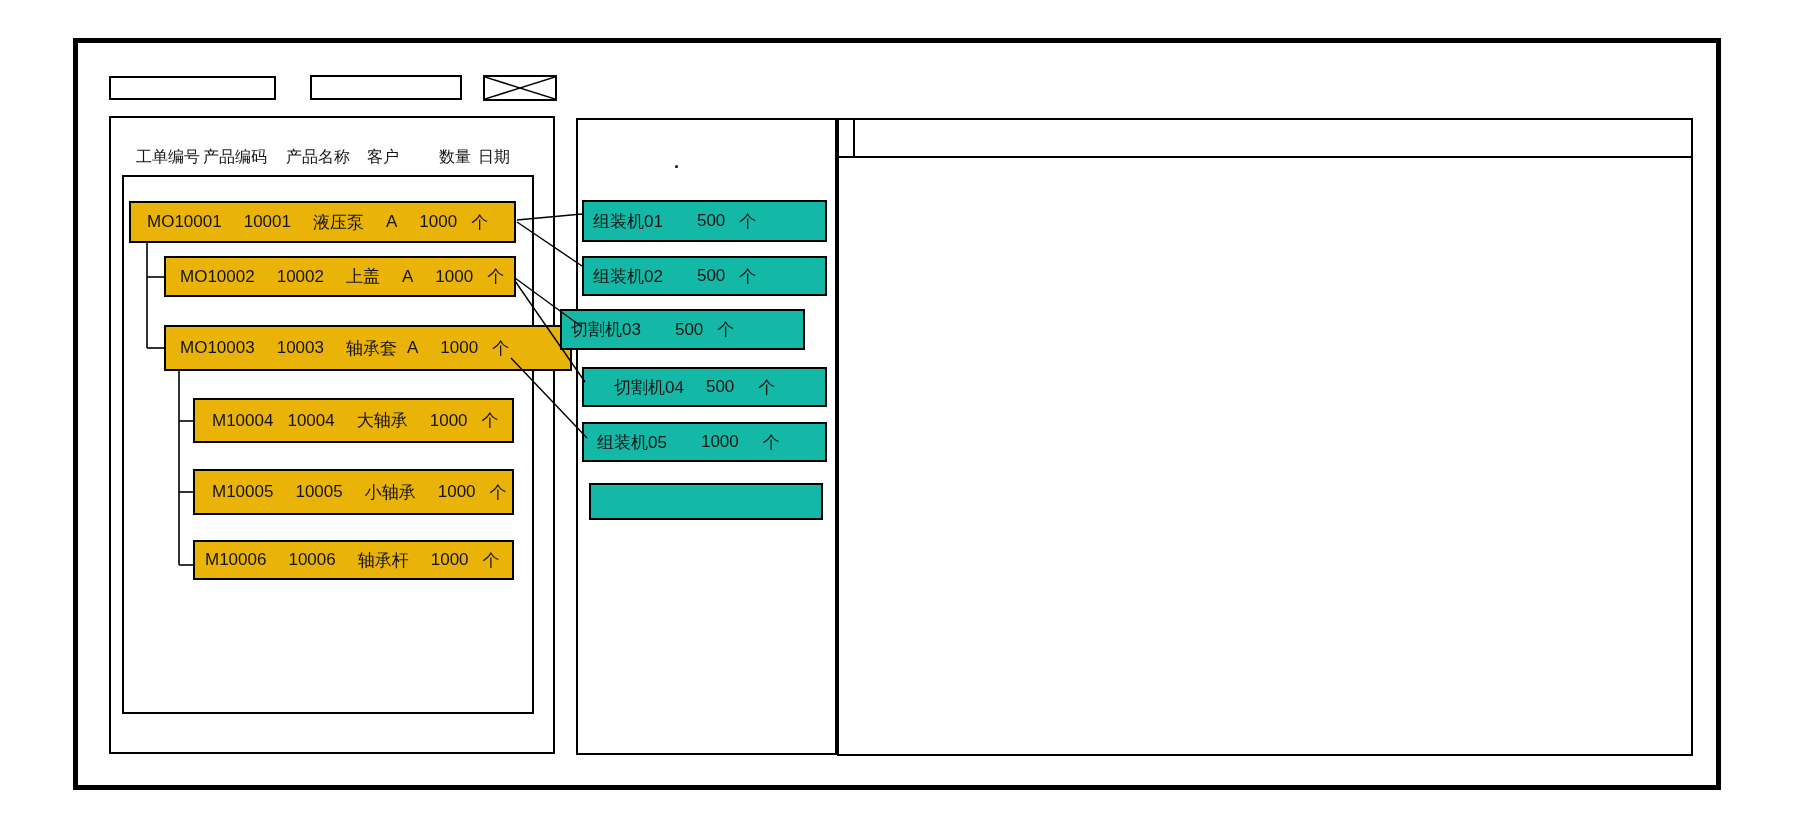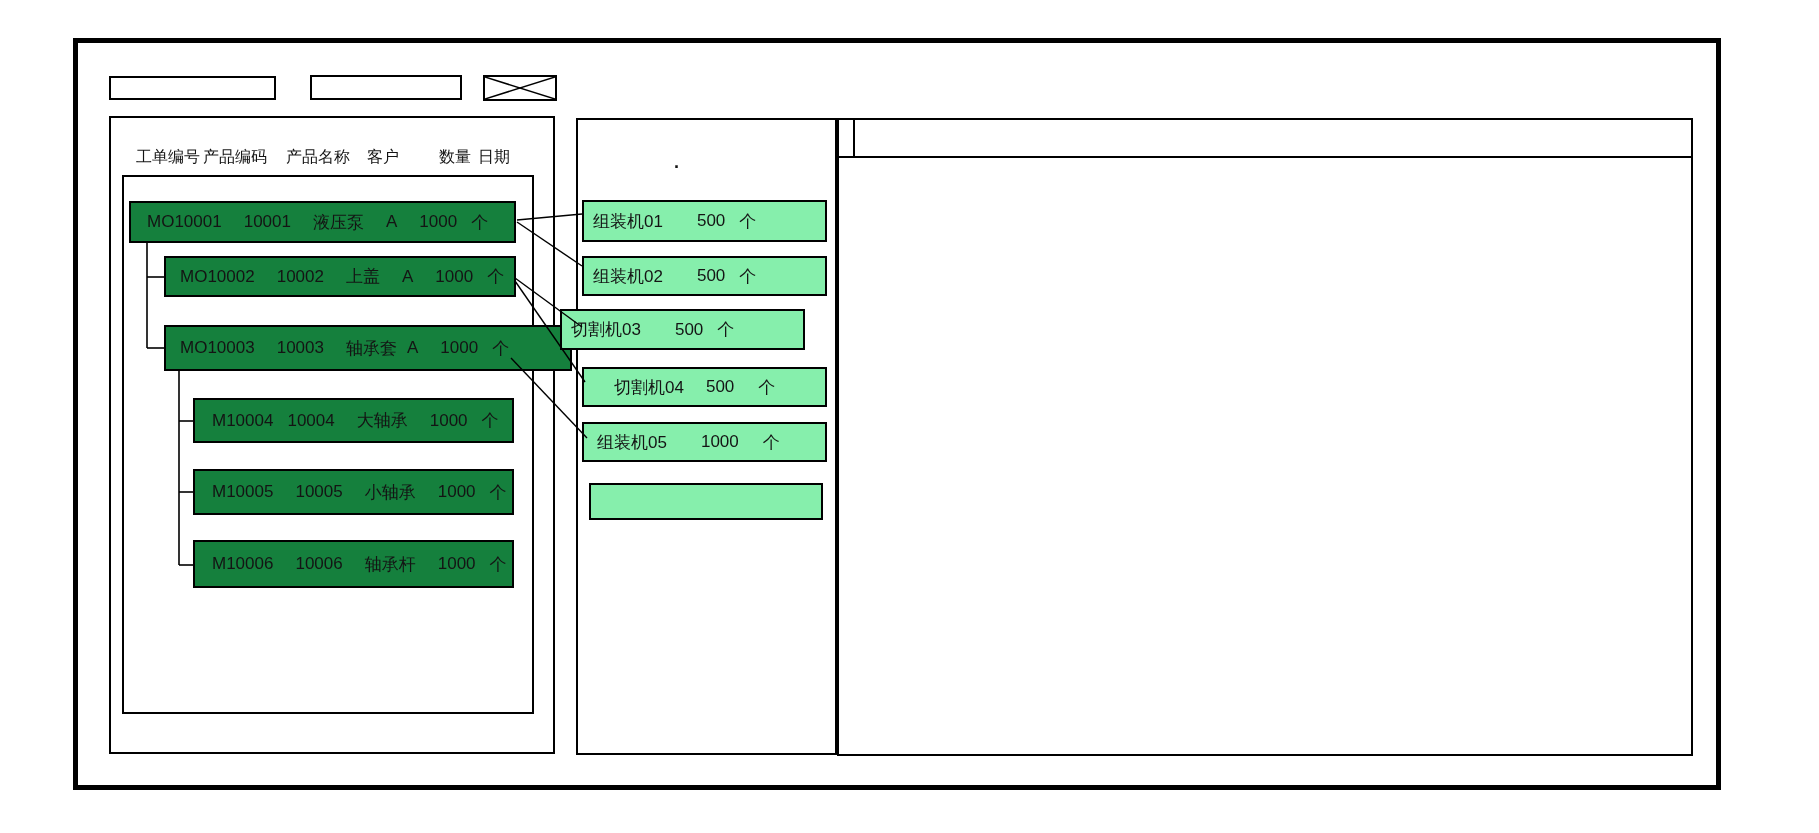--- a/index.html
+++ b/index.html
@@ -6,29 +6,29 @@
   body{
     width:1819px;height:833px;position:relative;overflow:hidden;
     font-family:"Liberation Sans","DejaVu Sans",sans-serif;
     color:#141414;
   }
   .abs{position:absolute;box-sizing:border-box;}
   .frame{border:5px solid #000;background:#fff;}
   .panel{border:2px solid #000;background:#fff;}
   .field{border:2px solid #000;background:#fff;}
   .wo-box{
-    border:2px solid #000;background:#15803d;
+    border:2px solid #000;background:#eab308;
     display:flex;align-items:center;
     font-size:17px;white-space:nowrap;overflow:hidden;
     padding-left:14px;
   }
   .wo-box span{margin-right:22px;}
   .wo-box span.unit{margin-left:-8px;margin-right:0;}
   .machine-box{
-    border:2px solid #000;background:#86efac;
+    border:2px solid #000;background:#14b8a6;
     display:flex;align-items:center;
     font-size:17px;white-space:nowrap;overflow:hidden;
     padding-left:9px;
   }
   .machine-box span{margin-right:34px;}
   .machine-box span.unit{margin-left:-20px;margin-right:0;}
   .col-label{position:absolute;font-size:16px;white-space:nowrap;}
   .sep-line{position:absolute;background:#000;}
   svg.overlay{position:absolute;left:0;top:0;pointer-events:none;}
 </style>
@@ -97,21 +97,21 @@
 </div>
 
 <div class="abs wo-box" style="left:193px;top:469px;width:321px;height:46px;padding-left:17px;">
   <span>M10005</span>
   <span>10005</span>
   <span>小轴承</span>
   <span>1000</span>
   <span class="unit">个</span>
 </div>
 
-<div class="abs wo-box" style="left:193px;top:540px;width:321px;height:48px;padding-left:17px;align-items:center;">
+<div class="abs wo-box" style="left:193px;top:540px;width:321px;height:40px;padding-left:10px;align-items:center;">
   <span>M10006</span>
   <span>10006</span>
   <span>轴承杆</span>
   <span>1000</span>
   <span class="unit">个</span>
 </div>
 
 <div class="abs panel" style="left:576px;top:118px;width:261px;height:637px;"></div>
 
 <span style="position:absolute;left:674px;top:152px;font-size:18px;font-weight:bold;">.</span>

